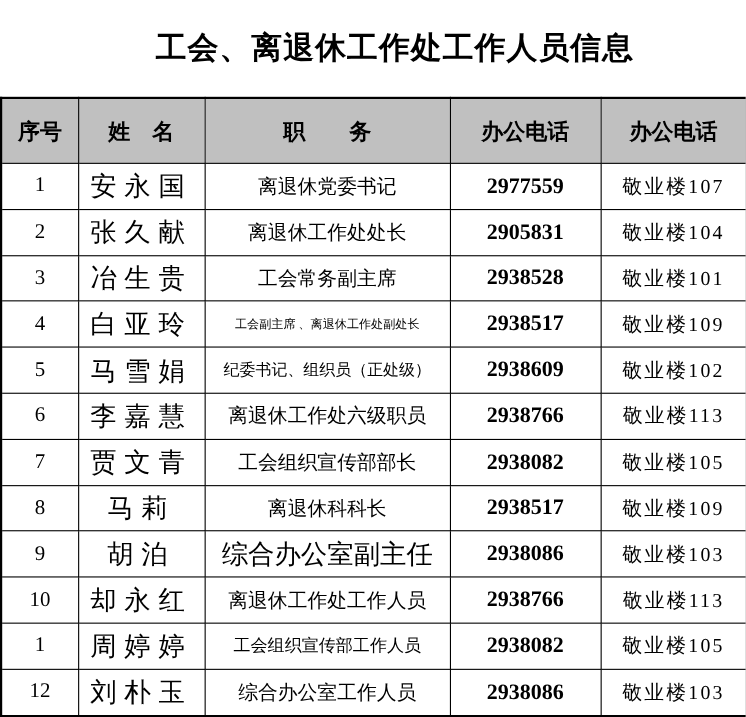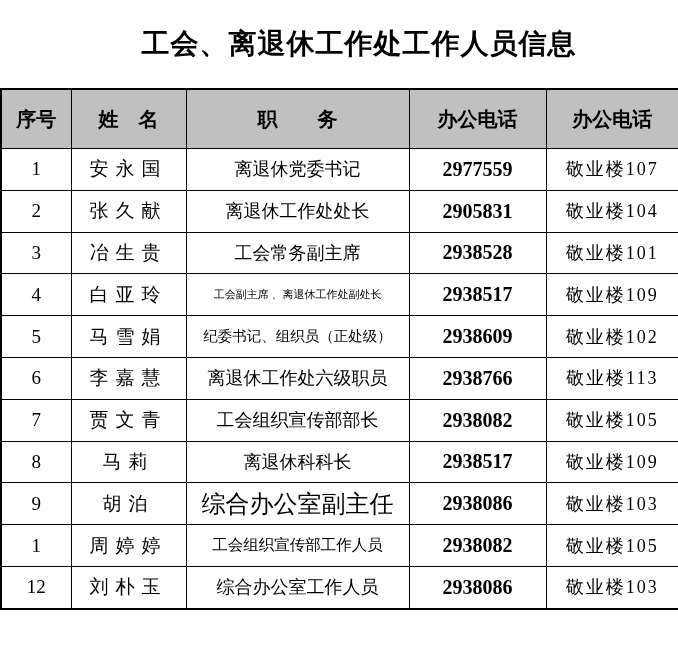--- a/index.html
+++ b/index.html
@@ -42,21 +42,21 @@
     white-space: nowrap;
   }
   thead th {
     height: 58px;
     background: var(--header-bg, #c0c0c0);
     font-weight: bold;
     font-size: 20px;
   }
   tbody td { height: 40.8px; }
   .col-index    { font-size: 19px; }
-  .col-name     { font-size: 19px; letter-spacing: 7px; padding-left: 7px; margin-top: 44px; }
+  .col-name     { font-size: 24px; letter-spacing: 7px; padding-left: 7px; margin-top: 44px; }
   .col-title    { font-size: 18px; }
   .col-phone    { font-size: 20px; font-weight: bold; }
   .col-location { font-size: 18px; letter-spacing: 2px; padding-left: 2px; }
 </style>
 </head>
 <body>
 
 <div class="page" style="--page-bg: #ffffff; --header-bg: #c0c0c0; --border-color: #000000; --text-color: #000000;">
   <div class="title-bar">
     <div class="doc-title">工会、离退休工作处工作人员信息</div>
@@ -137,20 +137,27 @@
           <td class="col-location">敬业楼109</td>
         </tr>
         <tr>
           <td class="col-index">9</td>
           <td class="col-name">胡泊</td>
           <td class="col-title" style="font-size: 24px;">综合办公室副主任</td>
           <td class="col-phone">2938086</td>
           <td class="col-location">敬业楼103</td>
         </tr>
         <tr>
+          <td class="col-index">10</td>
+          <td class="col-name">却永红</td>
+          <td class="col-title" style="font-size: 18px;">离退休工作处工作人员</td>
+          <td class="col-phone">2938766</td>
+          <td class="col-location">敬业楼113</td>
+        </tr>
+        <tr>
           <td class="col-index">1</td>
           <td class="col-name">周婷婷</td>
           <td class="col-title" style="font-size: 15.5px;">工会组织宣传部工作人员</td>
           <td class="col-phone">2938082</td>
           <td class="col-location">敬业楼105</td>
         </tr>
         <tr>
           <td class="col-index">12</td>
           <td class="col-name">刘朴玉</td>
           <td class="col-title" style="font-size: 18px;">综合办公室工作人员</td>

